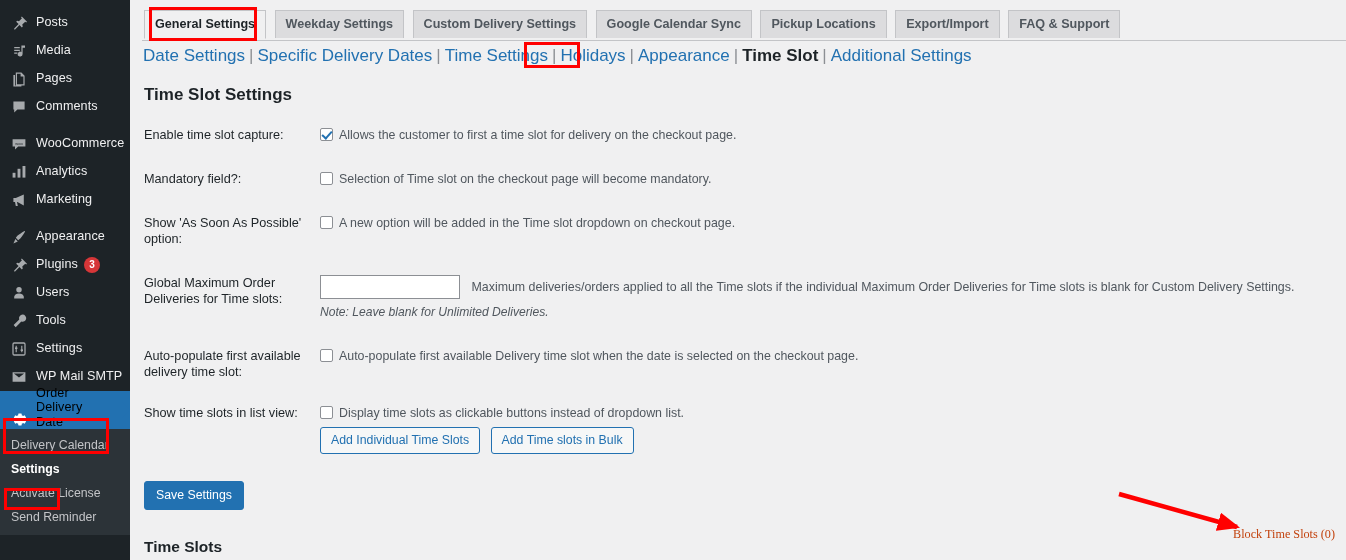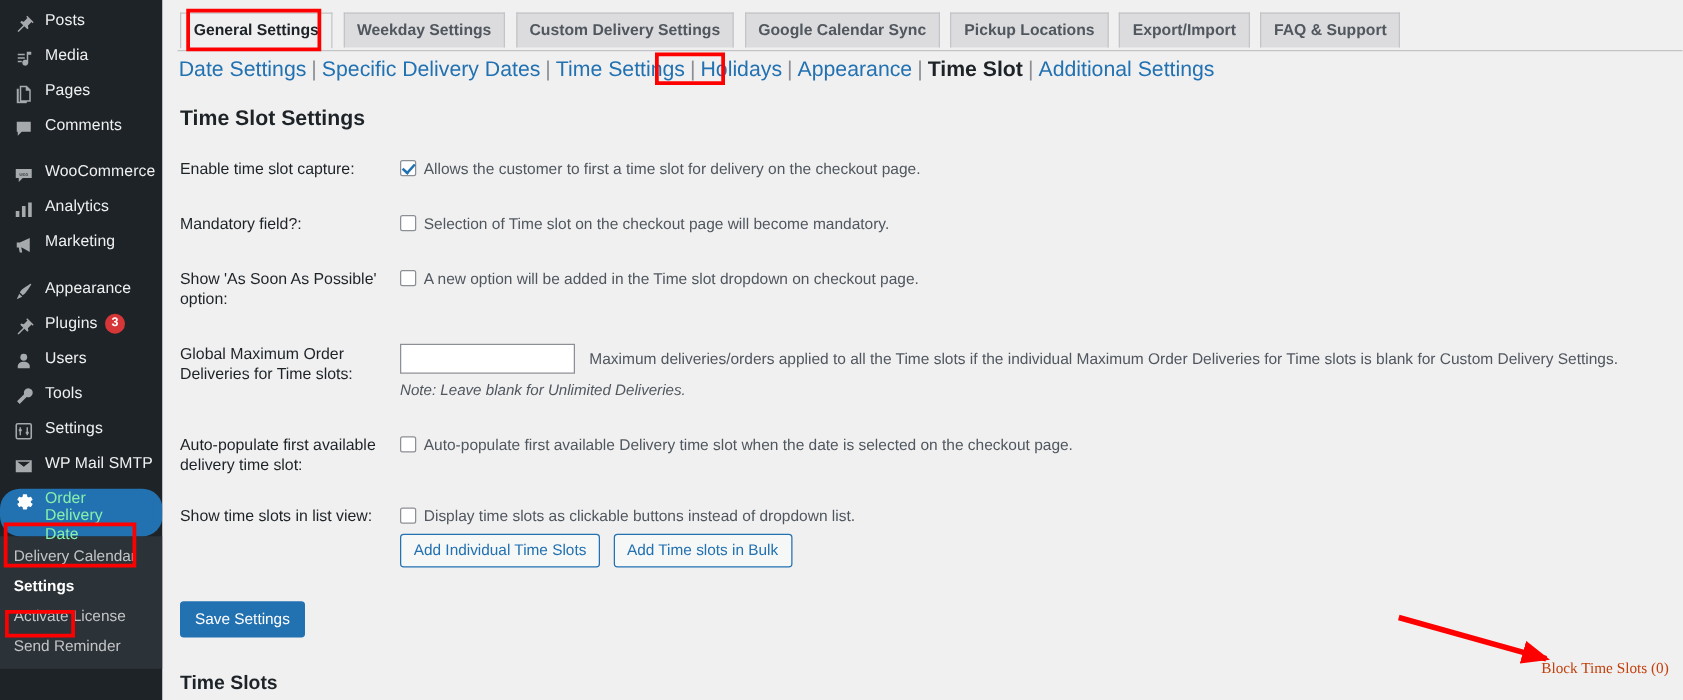--- a/index.html
+++ b/index.html
@@ -16,43 +16,42 @@
   
   #adminmenu {
     position: absolute; left: 0; top: 0;
     width: 130px; height: 560px;
     background: #1d2327;
     color: #f0f0f1;
     font-size: 12.5px;
   }
   .menu-sep { height: 9px; }
   .menu-item {
-    display: flex; 
+    display: flex; align-items: center;
     height: 28px;
     padding: 0 8px 0 9px;
     color: #f0f0f1;
     cursor: pointer;
     position: relative;
     white-space: nowrap;
   }
   .menu-item .mi-icon {
     width: 20px; height: 20px;
     flex: 0 0 20px;
     margin-right: 7px;
     display: flex; align-items: center; justify-content: center;
     color: #a7aaad;
   }
   .menu-item .mi-icon svg { display: block; }
   .menu-item .mi-label { font-size: 12.6px; line-height: 1.25; letter-spacing: .1px; }
   .menu-item.current {
     background: #2271b1;
-    color: #86efac;
+    color: #000000;
     height: 38px;
-    align-items: flex-start;
-    border-radius: 16px;
+    align-items: flex-end;
   }
   .menu-item.current .mi-icon { color: #fff; }
   .menu-item.current .mi-label { white-space: normal; width: 72px; line-height: 1.15; }
   .menu-item.current::after {
     content: ""; position: absolute; right: -8px; top: 50%;
     margin-top: -8px;
     border: 8px solid transparent; border-left-color: #2271b1;
   }
   .awaiting-mod {
     display: inline-block;

